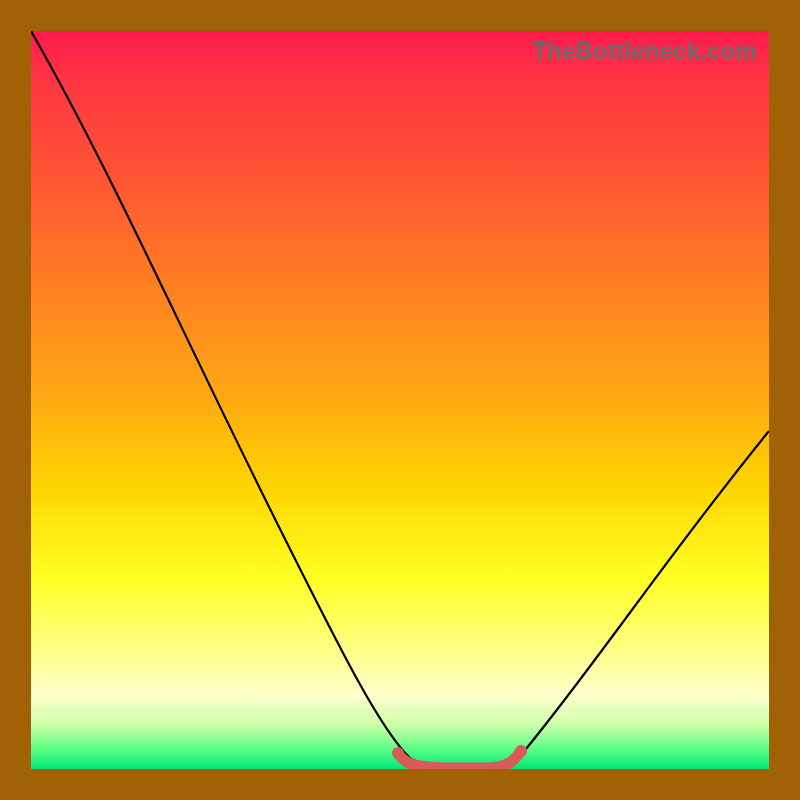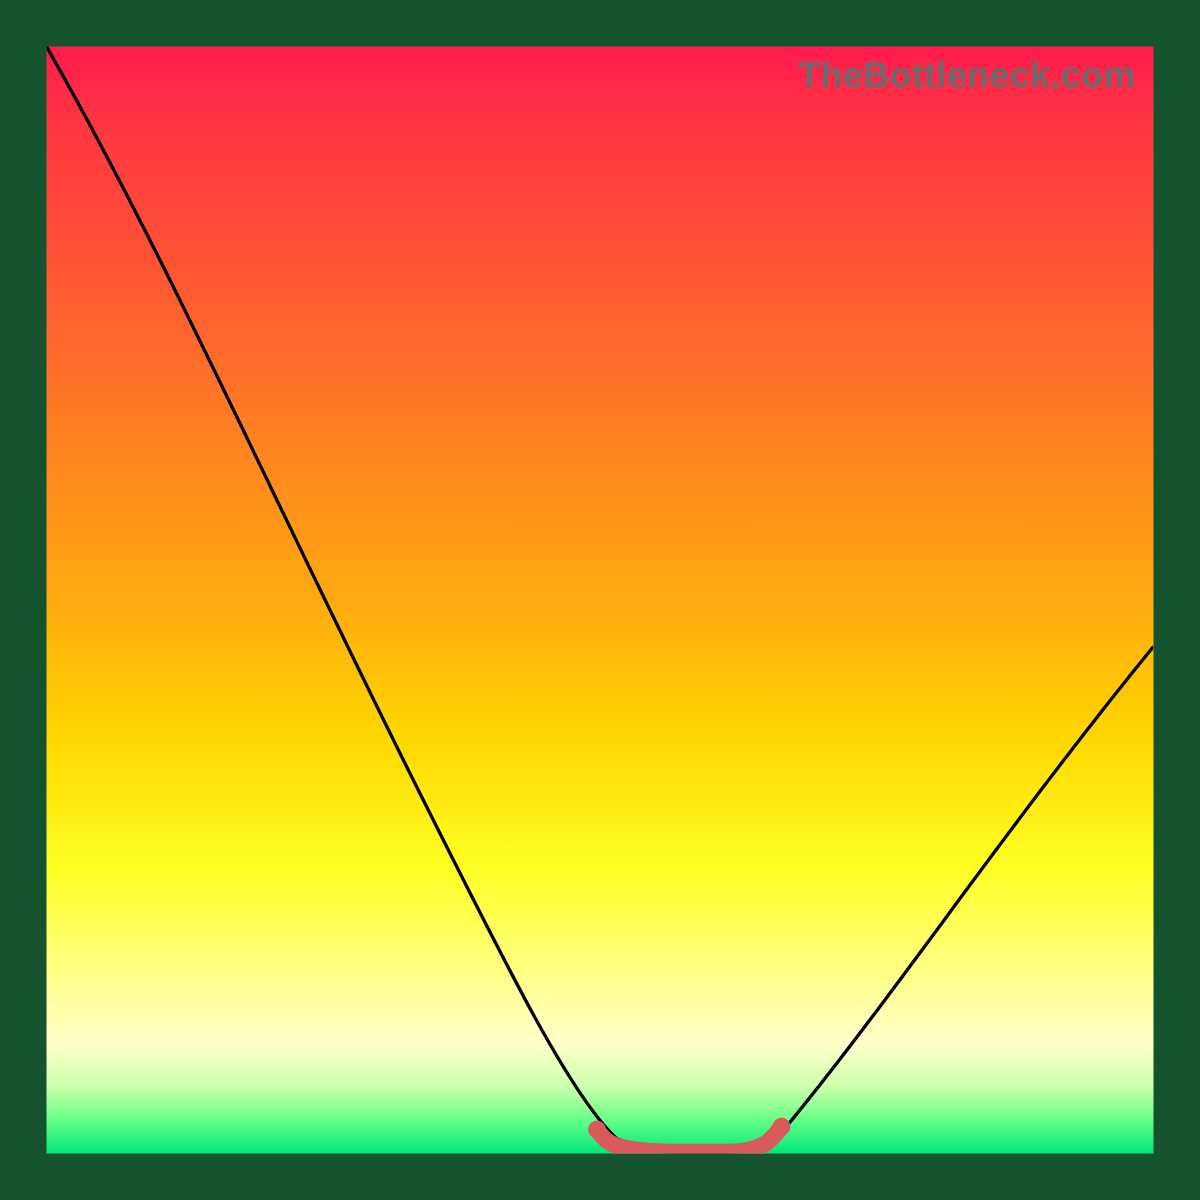--- a/index.html
+++ b/index.html
@@ -1,17 +1,17 @@
 <!DOCTYPE html>
 <html><head>
 <meta charset="utf-8">
 <style>
 * { margin: 0; padding: 0; box-sizing: border-box; }
 html, body { width: 800px; height: 800px; overflow: hidden; background: #000; }
-.frame { position: relative; width: 800px; height: 800px; background: #14532d; }
+.frame { position: relative; width: 800px; height: 800px; background: #a16207; }
 .plot-area {
   position: absolute;
   left: 31px;
   top: 31px;
   width: 738px;
   height: 738px;
   background: linear-gradient(to bottom,
     #ff1a4d 0%,
     #ff3344 6%,
     #ff5533 20%,

